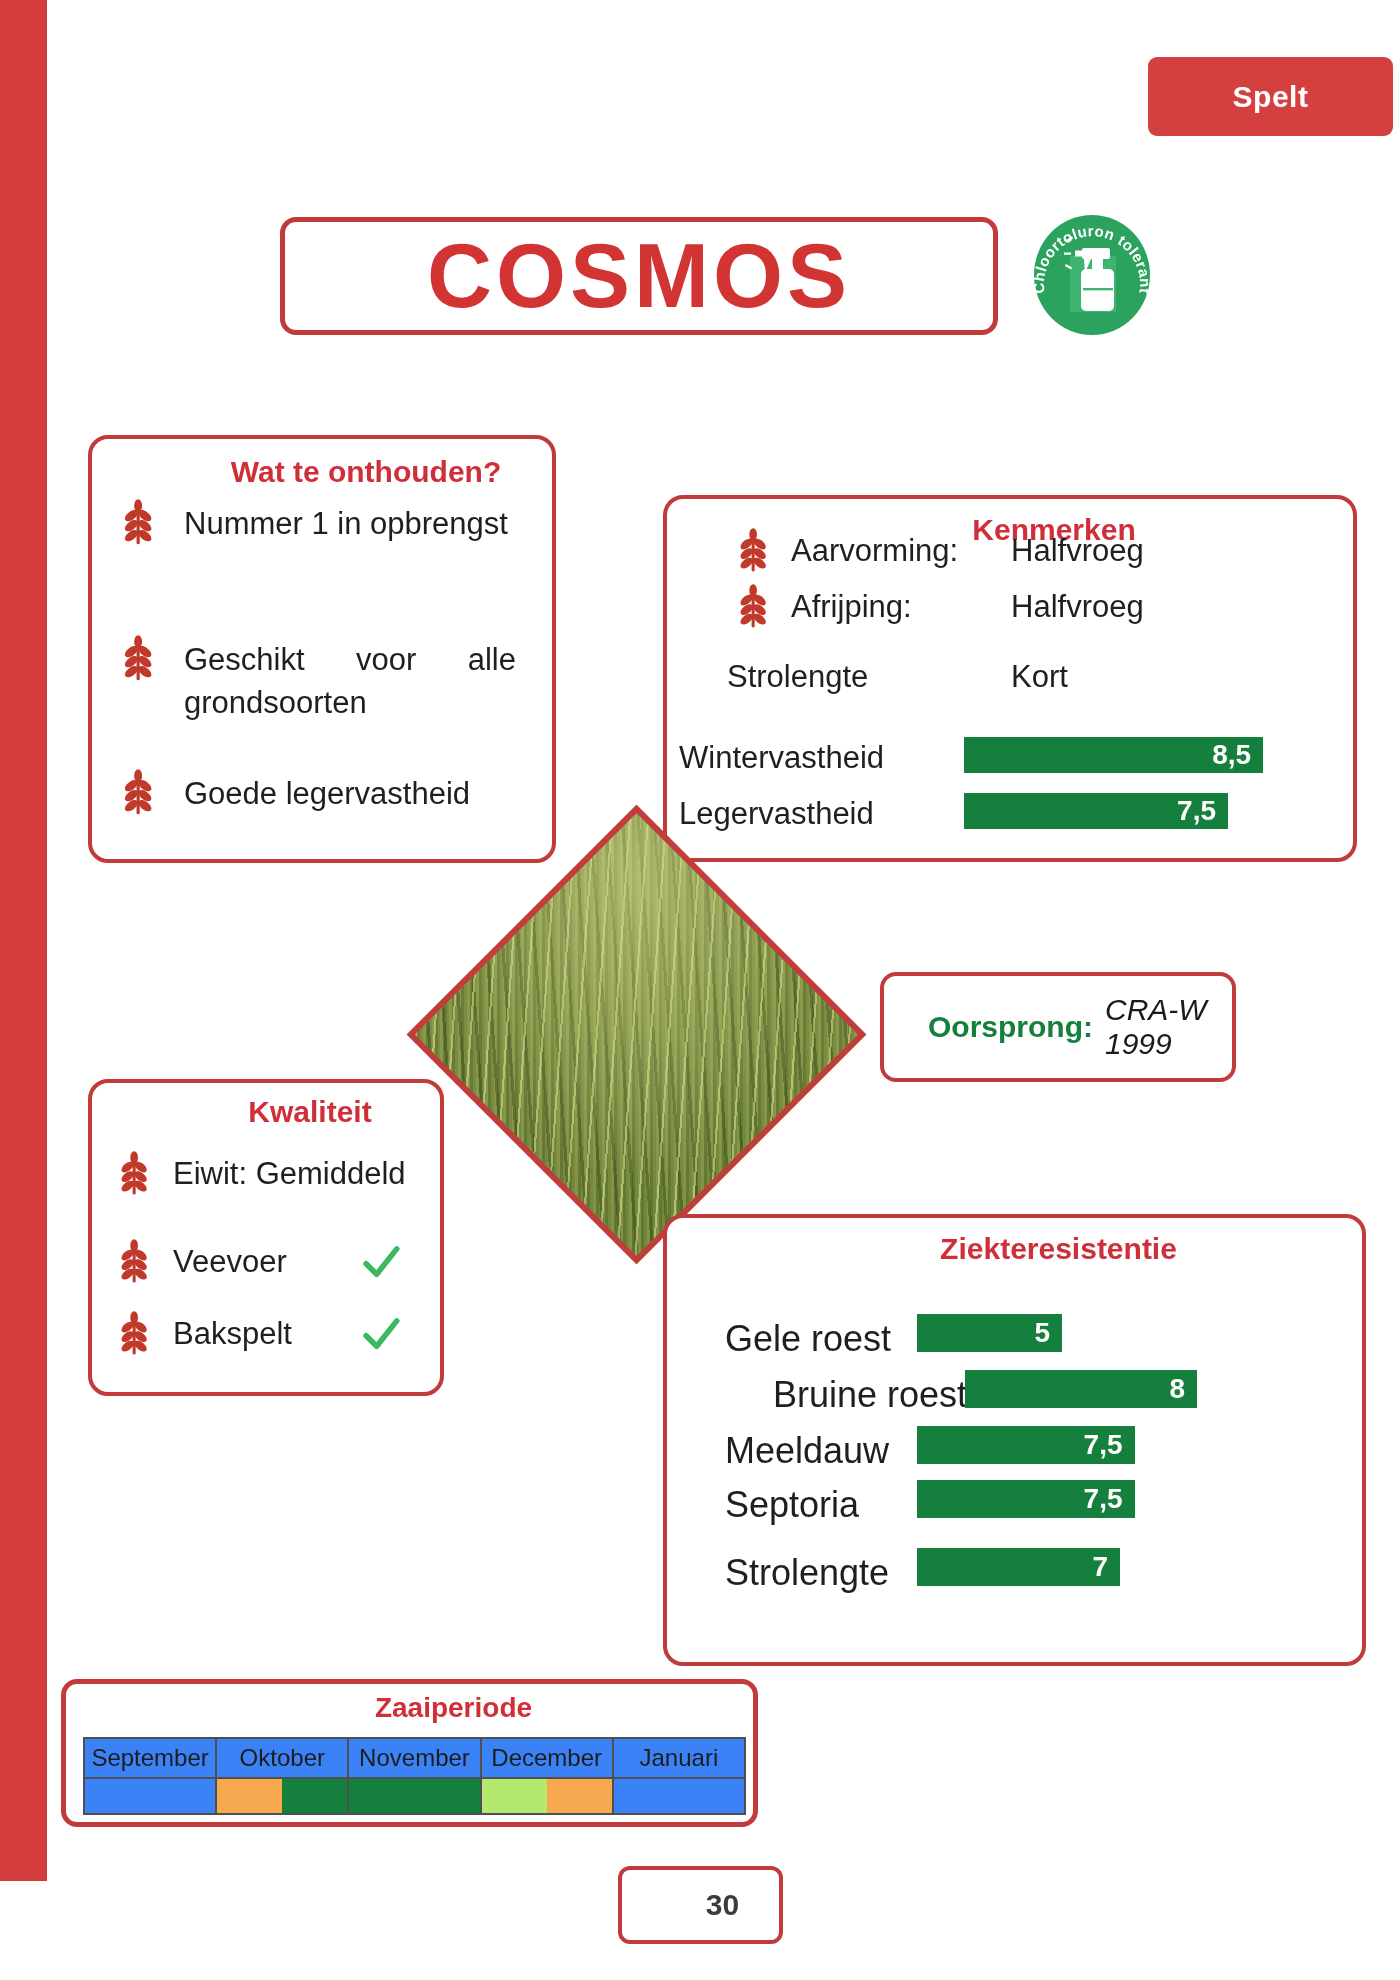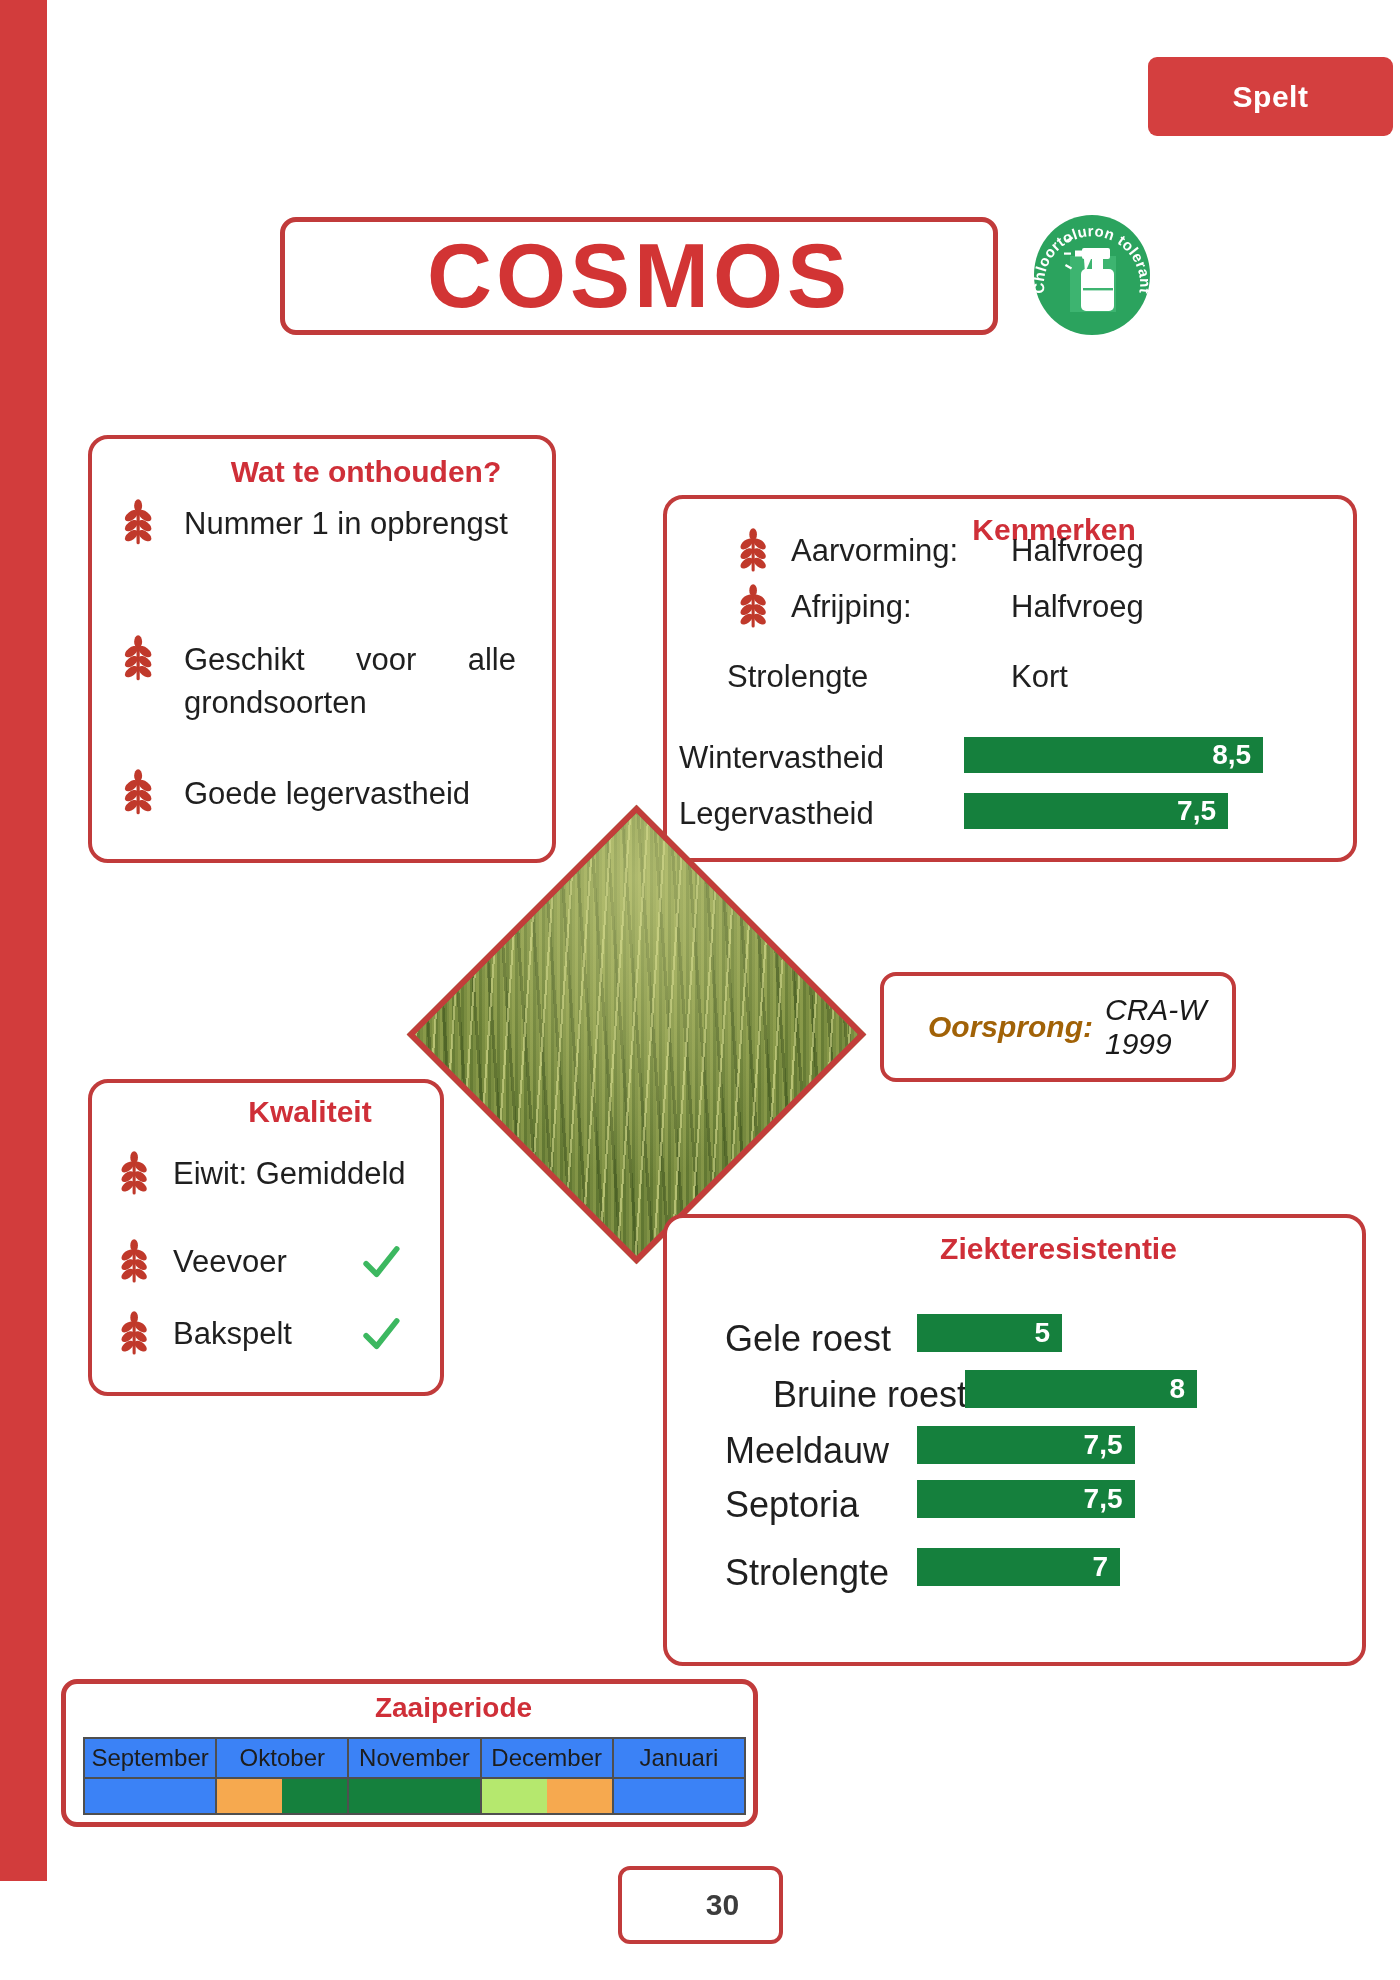--- a/index.html
+++ b/index.html
@@ -57,21 +57,21 @@
     background-image:
       radial-gradient(ellipse at 50% 16%, rgba(214,219,144,.55), rgba(214,219,144,0) 55%),
       repeating-linear-gradient(94deg, rgba(223,228,150,0) 0 9px, rgba(223,228,150,.55) 9px 11px, rgba(223,228,150,0) 11px 18px),
       repeating-linear-gradient(86deg, rgba(52,74,24,0) 0 7px, rgba(52,74,24,.45) 7px 10px, rgba(52,74,24,0) 10px 16px),
       repeating-linear-gradient(90deg, rgba(150,165,80,.6) 0 3px, rgba(96,118,48,.6) 3px 6px, rgba(126,144,66,.6) 6px 9px),
       linear-gradient(180deg,#8a9b54 0%,#76893f 45%,#5d7433 100%);
   }
   
   .oorsprong{left:880px;top:972px;width:356px;height:110px;border-radius:16px;
     display:flex;align-items:center;justify-content:center;gap:12px;}
-  .o-label{font-size:30px;font-weight:bold;font-style:italic;color:#a16207;}
+  .o-label{font-size:30px;font-weight:bold;color:#15803d;}
   .o-val{font-size:30px;font-style:italic;color:#1a1a1a;}
   
   .kwaliteit{left:88px;top:1079px;width:356px;height:317px;}
   .q-item{position:absolute;left:25px;display:flex;gap:22px;align-items:center;}
   .q-item .txt{font-size:31px;color:#1f1f1f;}
   .q1{top:68px;} .q2{top:156px;} .q3{top:228px;}
   .q-check{position:absolute;width:42px;height:42px;left:268px;}
   .qc2{top:158px;} .qc3{top:230px;}
   .q-wheat{width:34px;height:46px;color:#c0392b;}
   

